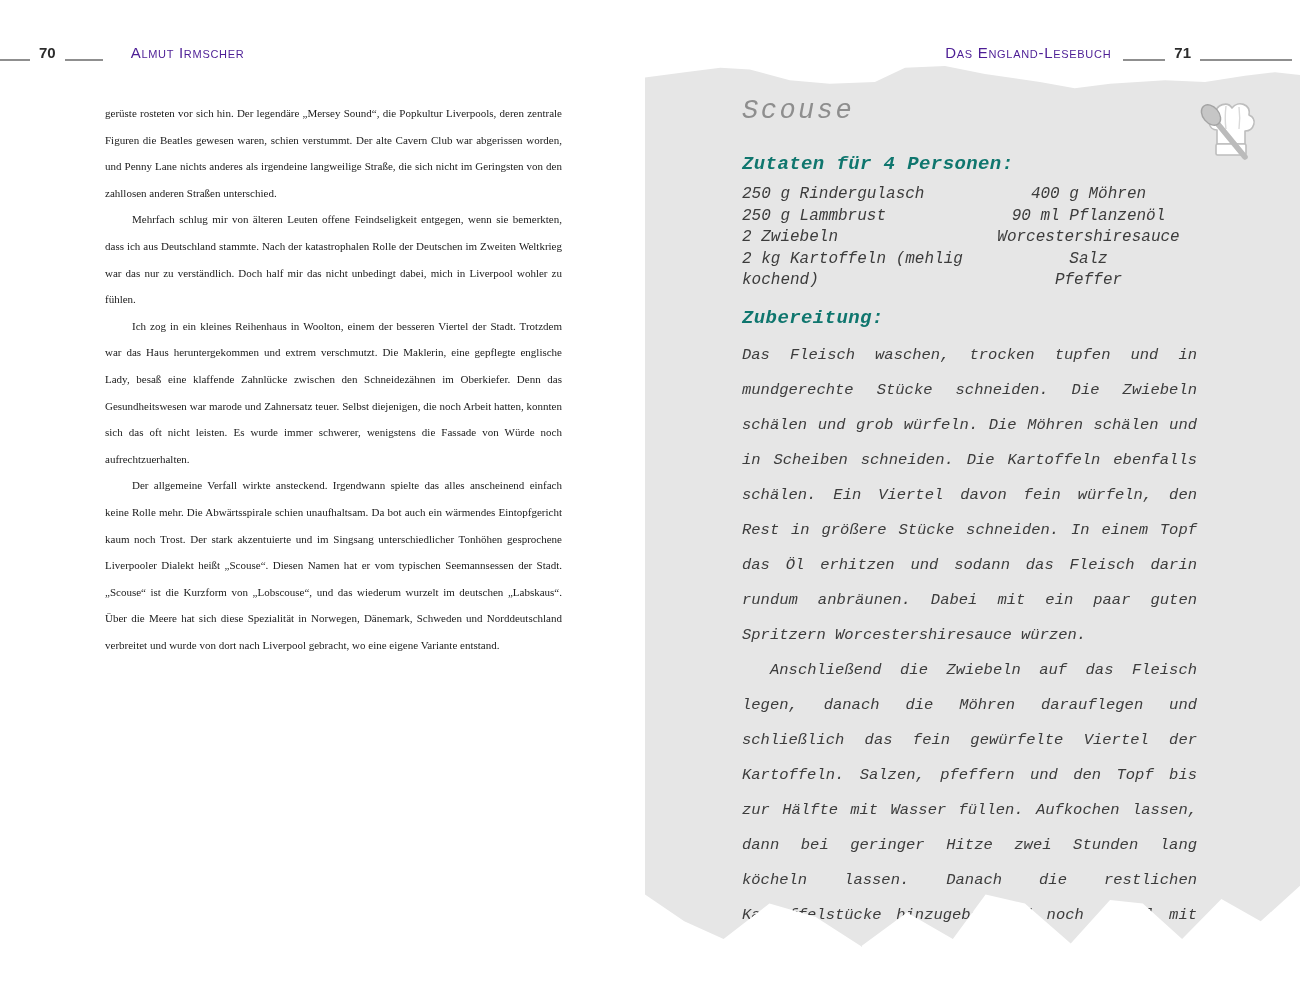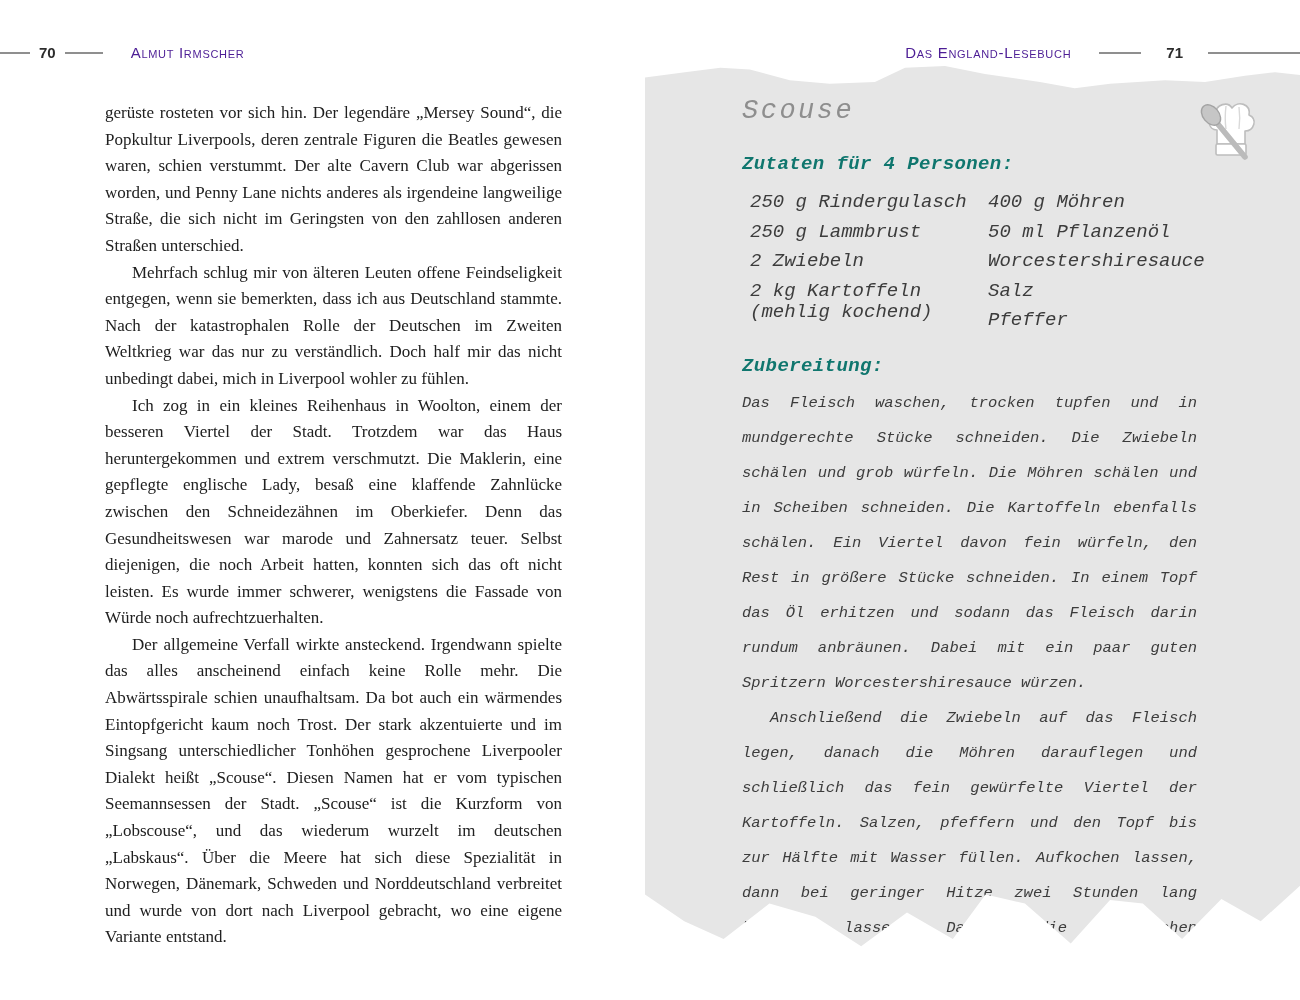--- a/index.html
+++ b/index.html
@@ -3,40 +3,40 @@
 <meta charset="utf-8">
 <style>
   html,body { margin:0; padding:0; background:#ffffff; }
   .book-spread {
     position:relative; width:1300px; height:1000px; background:#ffffff;
     overflow:hidden; font-family:"Liberation Serif", serif; color:#1f1f1f;
   }
 
   
   .running-header {
-    position:absolute; top:44px; display:flex; align-items:center;
+    position:absolute; top:44px; display:flex; align-items:flex-end;
     font-family:"Liberation Sans", sans-serif;
   }
   .running-header.left  { left:0; }
-  .running-header.right { right:0;gap:16px; }
+  .running-header.right { right:8px; }
   .rule { height:2px; background:#8f8f8f; flex:0 0 auto; }
   .rule.w30 { width:30px; } .rule.w38 { width:38px; }
   .rule.w42 { width:42px; } .rule.w92 { width:92px; }
   .page-num { font-weight:bold; font-size:15px; color:#2c2c2c; margin:0 9px; }
   .header-title {
     font-variant-caps:small-caps; font-size:15px; letter-spacing:0.7px;
     color:#4c1d95; white-space:nowrap;
   }
   .running-header.left  .header-title { margin-left:28px; }
   .running-header.right .header-title { margin-right:12px; }
 
   
   .left-body {
     position:absolute; left:105px; top:100px; width:457px;
-    font-size:17px; line-height:26.6px; text-align:justify; color:#202020;
+    font-size:11px; line-height:26.6px; text-align:justify; color:#202020;
   }
   .left-body p { margin:0; }
   .left-body p + p { text-indent:27px; }
 
   
   .recipe-panel {
     position:absolute; left:645px; top:58px; width:655px; height:890px;
     background:#e6e6e6;
     clip-path:polygon(
       0% 2.2%, 6.1% 1.6%, 11.5% 1.1%, 16% 1.3%, 22.1% 2.5%, 28.2% 2.9%,
@@ -54,22 +54,22 @@
   .recipe-title {
     font-size:27px; color:#8e8e8e; letter-spacing:2.5px; margin:0 0 27px 0;
     font-weight:normal;
   }
   .recipe-heading {
     font-size:19px; font-weight:bold; color:#0f766e; letter-spacing:0.4px;
     margin:0 0 9px 0;
   }
   .ingredients { display:flex; margin:0 0 15px 0; }
   .ing-col1 { width:238px; flex:0 0 auto; }
-  .ing-col2 { flex:1 1 auto; }
-  .ingredients p { margin:8px; font-size:19px; line-height:21.5px; }
+  .ing-col2 { flex:1 1 auto;text-align:center; }
+  .ingredients p { margin:0; font-size:16px; line-height:21.5px; }
   .prep p { margin:0; font-size:15.5px; line-height:35px; text-align:justify; }
   .prep p + p { text-indent:28px; }
   .recipe-note { margin-top:28px; }
   .recipe-note p { text-indent:0; }
 
   .hat-icon { position:absolute; left:548px; top:36px; }
 </style>
 </head>
 <body>
 
@@ -120,21 +120,21 @@
 
       <div class="ingredients">
         <div class="ing-col1">
             <p>250 g Rindergulasch</p>
             <p>250 g Lammbrust</p>
             <p>2 Zwiebeln</p>
             <p>2 kg Kartoffeln (mehlig kochend)</p>
           </div>
         <div class="ing-col2">
             <p>400 g Möhren</p>
-            <p>50 ml Pflanzenöl</p>
+            <p>90 ml Pflanzenöl</p>
             <p>Worcestershiresauce</p>
             <p>Salz</p>
             <p>Pfeffer</p>
           </div>
       </div>
 
       <h3 class="recipe-heading">Zubereitung:</h3>
 
       <div class="prep">
           <p>Das Fleisch waschen, trocken tupfen und in mundgerechte Stücke schneiden. Die Zwiebeln schälen und grob würfeln. Die Möhren schälen und in Scheiben schneiden. Die Kartoffeln ebenfalls schälen. Ein Viertel davon fein würfeln, den Rest in größere Stücke schneiden. In einem Topf das Öl erhitzen und sodann das Fleisch darin rundum anbräunen. Dabei mit ein paar guten Spritzern Worcestershiresauce würzen.</p>

